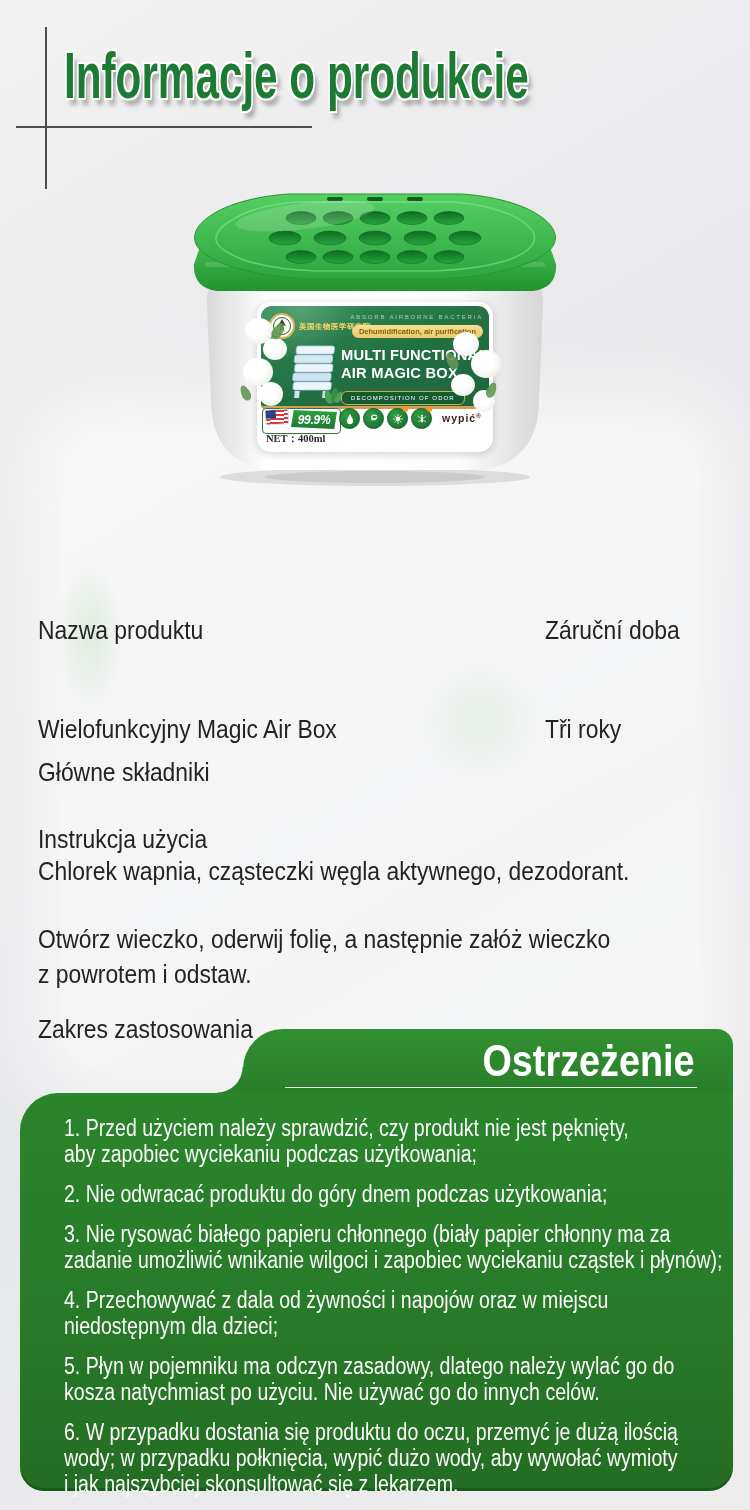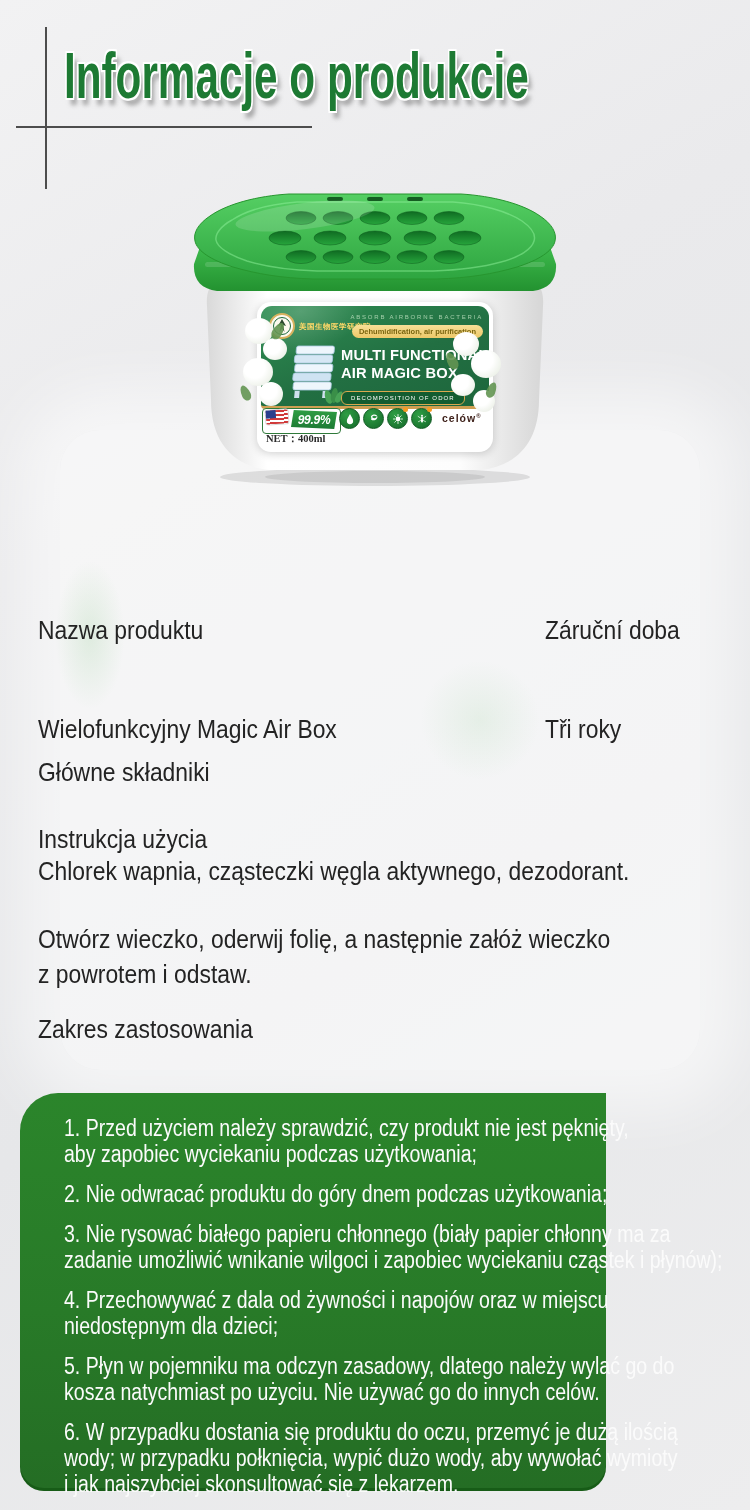--- a/index.html
+++ b/index.html
@@ -88,21 +88,21 @@
   #f3 .info-value{line-height:35px;}
 
   
   .warn-tab{position:absolute;left:243px;top:1029px;width:490px;height:64px;
         background:linear-gradient(#319031,#2a7f2a);border-radius:40px 16px 0 0;}
   .warn-tab::before{content:'';position:absolute;left:-26px;bottom:0;width:26px;height:26px;
         background:radial-gradient(circle at 0 0,rgba(0,0,0,0) 25px,#2b812b 26px);}
   .warn-title{margin:0;position:absolute;right:38px;top:6px;color:#fff;font-size:45px;
         font-weight:700;white-space:nowrap;transform:scaleX(.84);transform-origin:100% 0;}
   .warn-underline{position:absolute;left:42px;right:36px;bottom:5px;height:1px;background:rgba(255,255,255,.85);}
-  .warn-panel{position:absolute;left:20px;top:1093px;width:586px;height:398px;
+  .warn-panel{position:absolute;left:20px;top:1093px;width:713px;height:398px;
         background:linear-gradient(180deg,#2b852b 0%,#287a28 55%,#246d24 100%);
         border-radius:38px 0 24px 24px;box-shadow:inset 0 -3px 0 rgba(0,60,0,.35);}
   .warn-text{position:absolute;left:44px;top:22px;width:740px;
         transform:scaleX(.85);transform-origin:0 0;}
   .warn-item{color:#fbfbfb;font-size:23px;line-height:26px;margin-bottom:14px;
         white-space:pre;letter-spacing:0;}
 </style>
 </head>
 <body>
 
@@ -252,21 +252,21 @@
             <g stroke="#fff" stroke-width="1">
                 <line x1="8.5" y1="9" x2="4" y2="6"></line>
                 <line x1="11.5" y1="9" x2="16" y2="6"></line>
                 <line x1="8.5" y1="12" x2="4.5" y2="14"></line>
                 <line x1="11.5" y1="12" x2="15.5" y2="14"></line>
               </g>
           </svg>
           <span class="dot"></span>
         </span>
       </div>
-      <span class="brand"><span>celów</span><sup>®</sup></span>
+      <span class="brand"><span>wypić</span><sup>®</sup></span>
     </div>
 
     <div>
       <span class="petal" style="left:60px;top:128px;width:28px;height:26px;"></span>
       <span class="petal" style="left:78px;top:148px;width:24px;height:22px;"></span>
       <span class="petal" style="left:58px;top:168px;width:30px;height:28px;"></span>
       <span class="petal" style="left:74px;top:192px;width:24px;height:24px;"></span>
       <span class="leaf" style="left:88px;top:132px;width:10px;height:18px;transform:rotate(30deg);"></span>
       <span class="leaf" style="left:56px;top:195px;width:9px;height:16px;transform:rotate(-25deg);"></span>
     </div>
@@ -295,20 +295,24 @@
   <div class="info-block" id="f3" style="left:38px;top:757px;">
     <div class="info-label">Instrukcja użycia</div>
     <div class="info-value">Otwórz wieczko, oderwij folię, a następnie załóż wieczko
 z powrotem i odstaw.</div>
   </div>
   <div class="info-block" id="f4" style="left:38px;top:947px;">
     <div class="info-label">Zakres zastosowania</div>
     <div class="info-value">Sypialnia, toaleta, jadalnia, kuchnia, biuro itp.</div>
   </div>
 
+  <div class="warn-tab">
+    <h2 class="warn-title">Ostrzeżenie</h2>
+    <div class="warn-underline"></div>
+  </div>
   <div class="warn-panel">
     <div class="warn-text">
       <div class="warn-item">1. Przed użyciem należy sprawdzić, czy produkt nie jest pęknięty,
 aby zapobiec wyciekaniu podczas użytkowania;</div>
       <div class="warn-item">2. Nie odwracać produktu do góry dnem podczas użytkowania;</div>
       <div class="warn-item">3. Nie rysować białego papieru chłonnego (biały papier chłonny ma za
 zadanie umożliwić wnikanie wilgoci i zapobiec wyciekaniu cząstek i płynów);</div>
       <div class="warn-item">4. Przechowywać z dala od żywności i napojów oraz w miejscu
 niedostępnym dla dzieci;</div>
       <div class="warn-item">5. Płyn w pojemniku ma odczyn zasadowy, dlatego należy wylać go do

